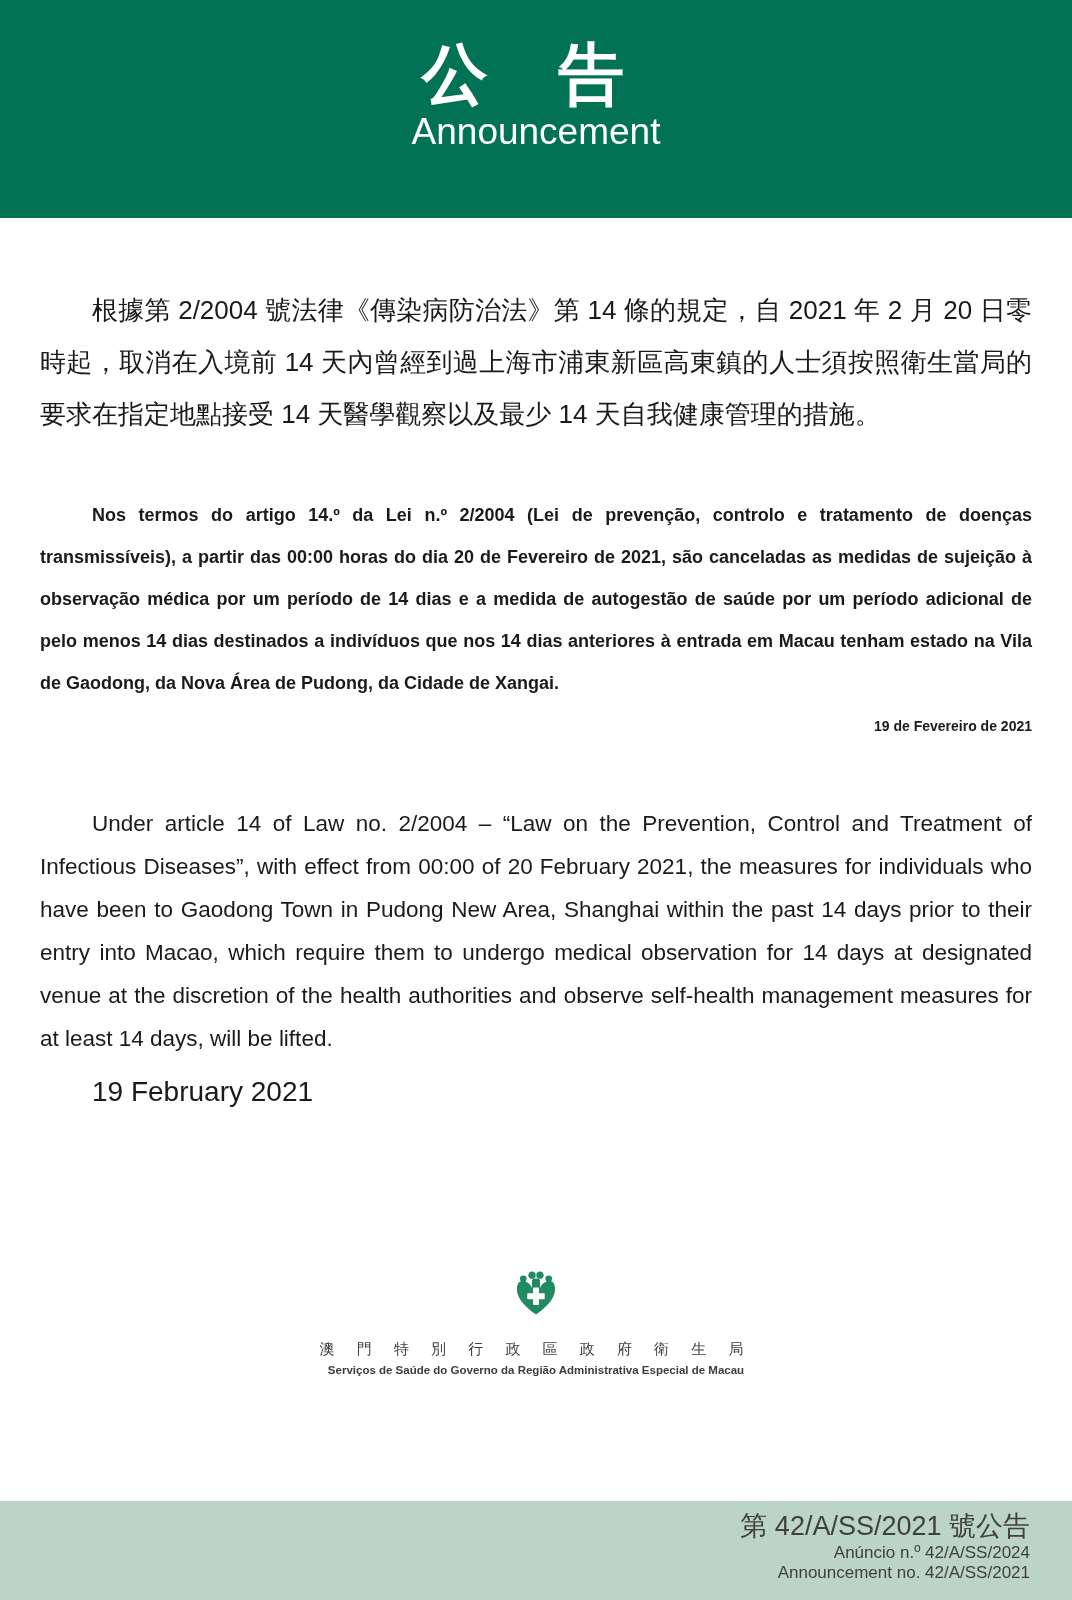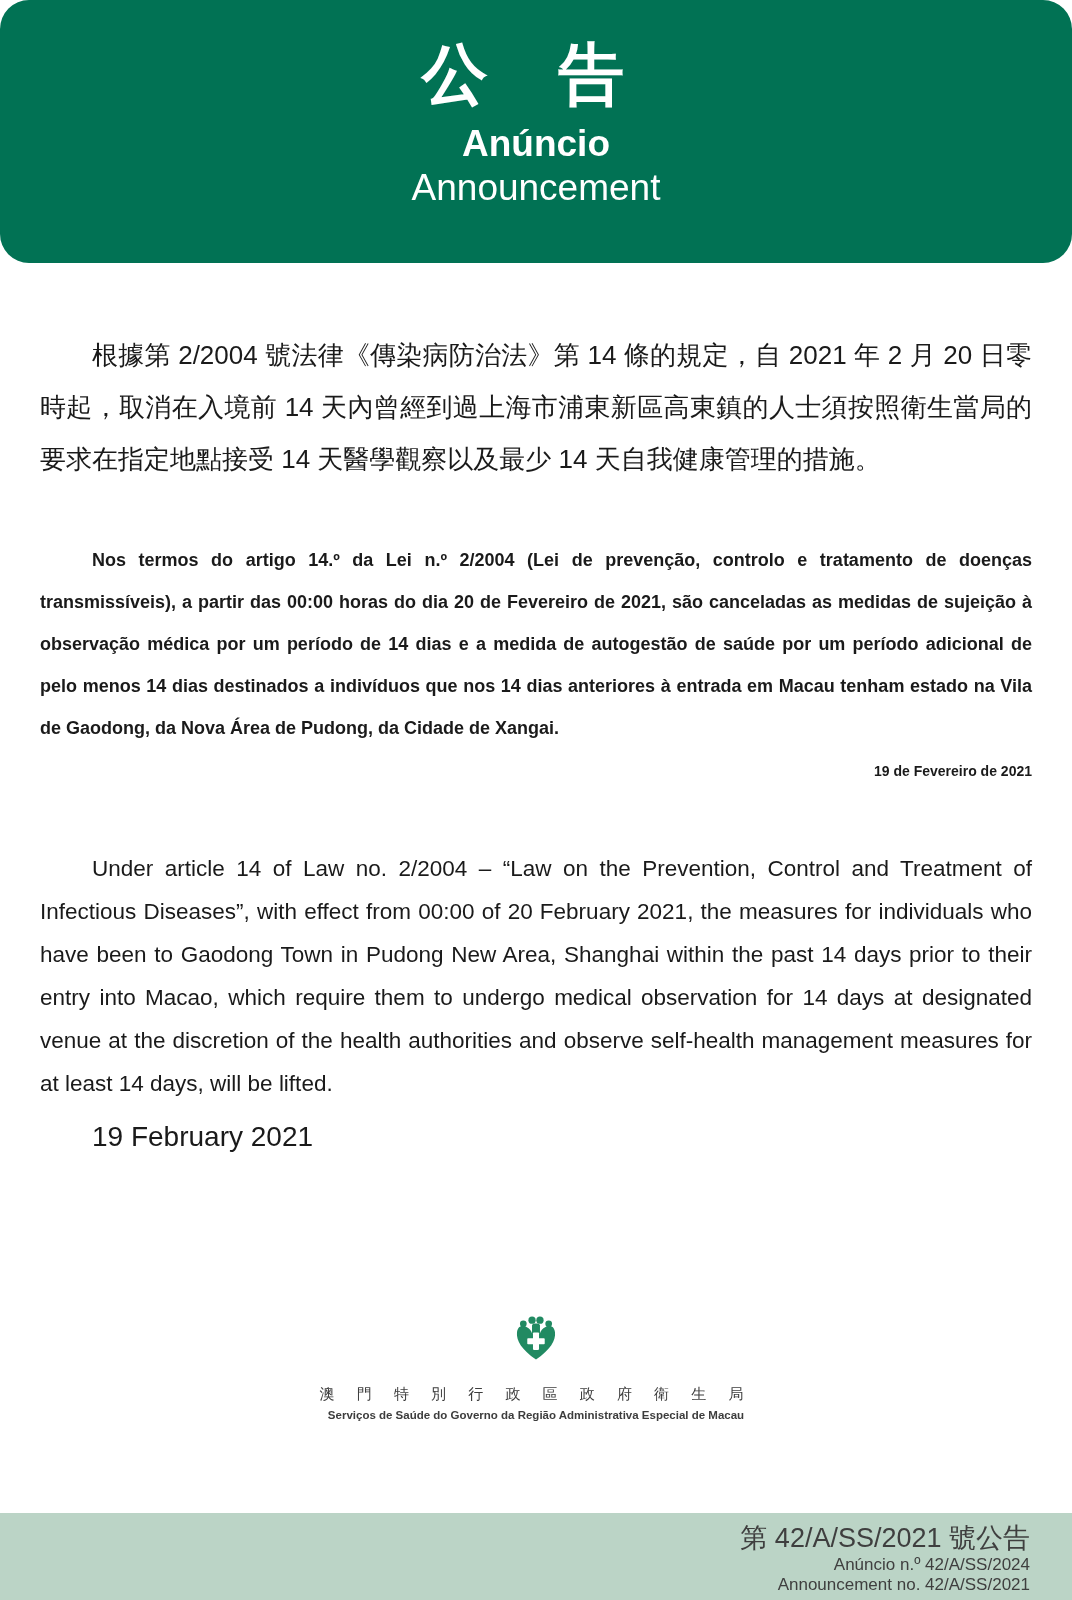--- a/index.html
+++ b/index.html
@@ -13,27 +13,26 @@
     height: 1600px;
     margin: 0 auto;
     background: #ffffff;
     overflow: hidden;
     font-family: "Liberation Sans", "DejaVu Sans", sans-serif;
     color: #1a1a1a;
   }
 
   
   .header {
-    height: 263px;
+    height: 218px;
     background: #017254;
     text-align: center;
     color: #ffffff;
     box-sizing: border-box;
     padding-top: 38px;
-    border-radius: 29px;
   }
   .header .title-zh {
     font-size: 66px;
     font-weight: bold;
     letter-spacing: 26px;
     line-height: 72px;
   }
   .header .title-pt {
     font-size: 37px;
     font-weight: bold;
@@ -111,21 +110,21 @@
     font-weight: bold;
     color: #3d3d3d;
   }
 
   
   .footer {
     position: absolute;
     left: 0;
     bottom: 0;
     width: 100%;
-    height: 87px;
+    height: 99px;
     background: #bbd4c6;
     box-sizing: border-box;
     padding: 9px 42px 0 0;
     text-align: right;
     color: #3f3f3f;
   }
   .footer .ref-zh {
     font-size: 27px;
     line-height: 33px;
   }
@@ -138,21 +137,20 @@
     line-height: 20px;
   }
 </style>
 </head>
 <body>
 
 <div class="page">
 
   <div class="header">
     <div class="title-zh">公 告</div>
-    <div class="title-pt">Anúncio</div>
     <div class="title-en">Announcement</div>
   </div>
 
   <div class="doc-body">
 
     <div class="para para-zh">根據第 2/2004 號法律《傳染病防治法》第 14 條的規定，自 2021 年 2 月 20 日零時起，取消在入境前 14 天內曾經到過上海市浦東新區高東鎮的人士須按照衛生當局的要求在指定地點接受 14 天醫學觀察以及最少 14 天自我健康管理的措施。</div>
 
     <div class="para para-pt">Nos termos do artigo 14.º da Lei n.º 2/2004 (Lei de prevenção, controlo e tratamento de doenças transmissíveis), a partir das 00:00 horas do dia 20 de Fevereiro de 2021, são canceladas as medidas de sujeição à observação médica por um período de 14 dias e a medida de autogestão de saúde por um período adicional de pelo menos 14 dias destinados a indivíduos que nos 14 dias anteriores à entrada em Macau tenham estado na Vila de Gaodong, da Nova Área de Pudong, da Cidade de Xangai.</div>
     <div class="date-pt">19 de Fevereiro de 2021</div>
 

